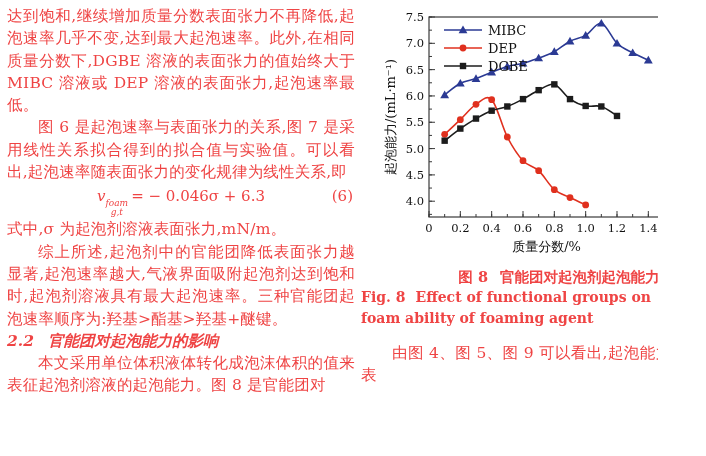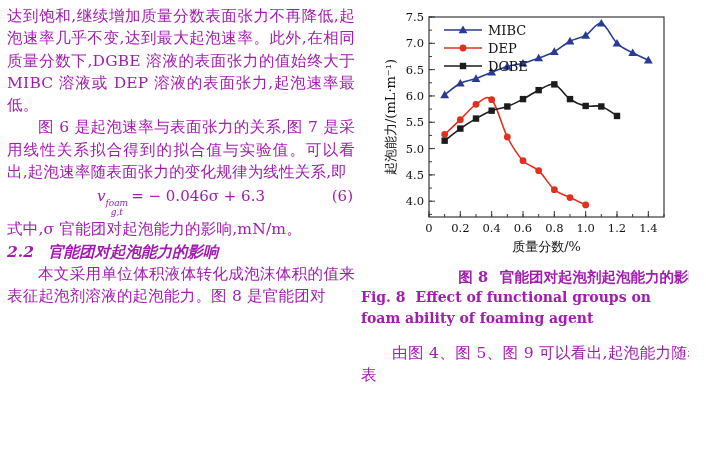--- a/index.html
+++ b/index.html
@@ -1,18 +1,18 @@
 <!DOCTYPE html>
 <html><head>
 <meta charset="utf-8">
 <style>
   html,body{margin:0;padding:0;background:#fff;}
   .page{
     position:relative;width:658px;height:456px;background:#ffffff;overflow:hidden;
-    font-family:"DejaVu Serif","Liberation Serif",serif;color:#a21caf;padding-left:31px;
+    font-family:"DejaVu Serif","Liberation Serif",serif;color:#ef4444;
   }
   .col{position:absolute;top:5px;}
   #left-col{left:7px;width:348px;}
   #right-col{left:361px;width:342px;}
   .para{
     margin:0;font-size:15.5px;line-height:22.3px;text-align:justify;
     letter-spacing:0.2px;
   }
   .indent{text-indent:2em;}
   .eq-row{position:relative;font-size:15px;line-height:24px;text-align:center;margin:1px 0;}
@@ -43,21 +43,22 @@
   <div class="col" id="left-col">
     <p class="para">达到饱和,继续增加质量分数表面张力不再降低,起泡速率几乎不变,达到最大起泡速率。此外,在相同质量分数下,DGBE 溶液的表面张力的值始终大于 MIBC 溶液或 DEP 溶液的表面张力,起泡速率最低。</p>
     <p class="para indent">图 6 是起泡速率与表面张力的关系,图 7 是采用线性关系拟合得到的拟合值与实验值。可以看出,起泡速率随表面张力的变化规律为线性关系,即</p>
     <div class="eq-row">
       <span class="eq-var">v</span><span class="supsub">
           <span>foam</span>
           <span>g,t</span>
         </span><span>= − 0.046σ + 6.3</span>
       <span class="eq-num">(6)</span>
     </div>
-    <p class="para">式中,σ 官能团对起泡能力的影响,mN/m。</p>
+    <p class="para">式中,σ 为起泡剂溶液表面张力,mN/m。</p>
+    <p class="para indent">综上所述,起泡剂中的官能团降低表面张力越显著,起泡速率越大,气液界面吸附起泡剂达到饱和时,起泡剂溶液具有最大起泡速率。三种官能团起泡速率顺序为:羟基&gt;酯基&gt;羟基+醚键。</p>
     <p class="heading"><span class="hnum">2.2</span><span>官能团对起泡能力的影响</span></p>
     <p class="para indent">本文采用单位体积液体转化成泡沫体积的值来表征起泡剂溶液的起泡能力。图 8 是官能团对</p>
   </div>
 
   <div class="col" id="right-col">
 
     <div class="figure">
       <svg id="chart" width="334" height="252" viewBox="0 0 334 252">
           <rect x="46" y="10" width="235" height="200" fill="none" stroke="#3a3a3a" stroke-width="1.2"></rect>
           <g stroke="#3a3a3a" stroke-width="1">

